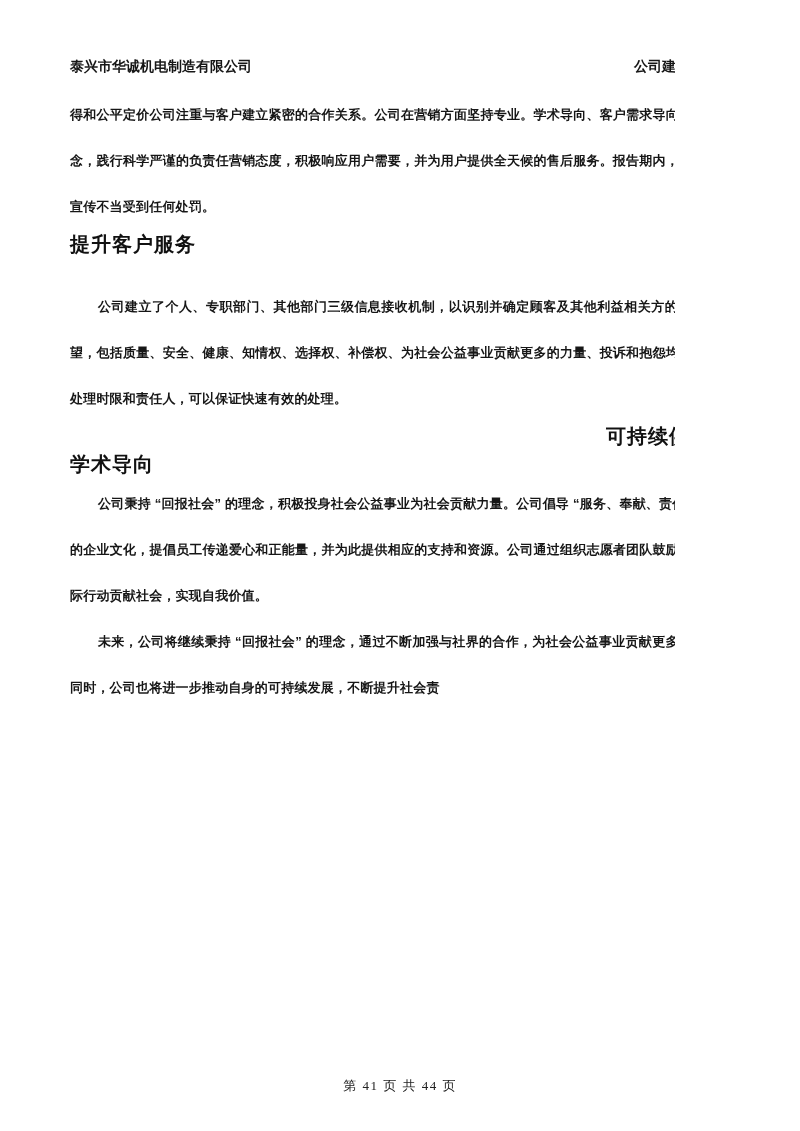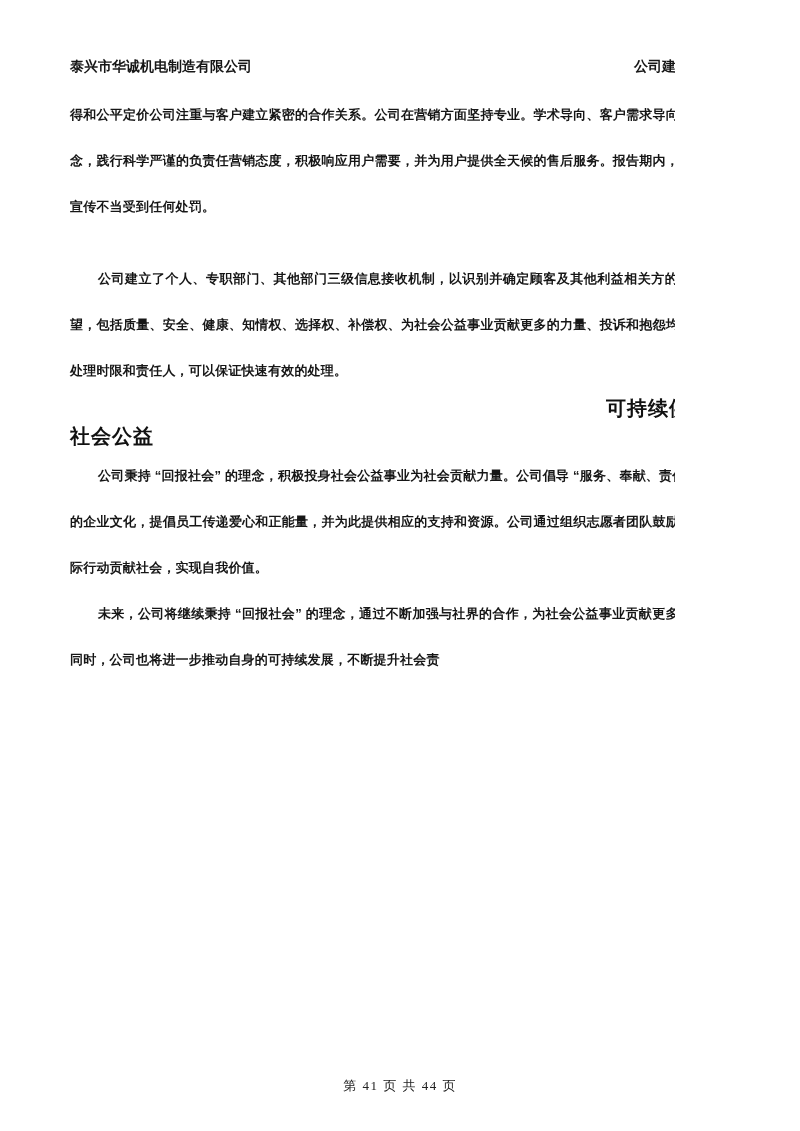--- a/index.html
+++ b/index.html
@@ -84,28 +84,29 @@
 
   <div class="header">
     <span>泰兴市华诚机电制造有限公司</span>
     <span>公司建立了个人</span>
   </div>
 
   <div class="content">
 
     <p class="body-p mt-p1">得和公平定价公司注重与客户建立紧密的合作关系。公司在营销方面坚持专业。学术导向、客户需求导向的营销理念，践行科学严谨的负责任营销态度，积极响应用户需要，并为用户提供全天候的售后服务。报告期内，公司未因宣传不当受到任何处罚。</p>
 
+    <h2 class="sec-heading mt-h2a">提升客户服务</h2>
 
     <p class="body-p indent mt-p2">公司建立了个人、专职部门、其他部门三级信息接收机制，以识别并确定顾客及其他利益相关方的需求和期望，包括质量、安全、健康、知情权、选择权、补偿权、为社会公益事业贡献更多的力量、投诉和抱怨均有明确的处理时限和责任人，可以保证快速有效的处理。</p>
 
 
     <h2 class="sec-heading mt-h2b">可持续供应链</h2>
 
 
-    <h2 class="sec-heading mt-h2c">社会公益</h2>
+    <h2 class="sec-heading mt-h2c">学术导向</h2>
 
     <p class="body-p indent mt-p4">公司秉持 “回报社会” 的理念，积极投身社会公益事业为社会贡献力量。公司倡导 “服务、奉献、责任、创新” 的企业文化，提倡员工传递爱心和正能量，并为此提供相应的支持和资源。公司通过组织志愿者团队鼓励员工用实际行动贡献社会，实现自我价值。</p>
 
     <p class="body-p indent mt-p5">未来，公司将继续秉持 “回报社会” 的理念，通过不断加强与社界的合作，为社会公益事业贡献更多的力量。同时，公司也将进一步推动自身的可持续发展，不断提升社会责</p>
 
   </div>
 
   <div class="footer">
     <span>第 41 页 共 44 页</span>
   </div>

